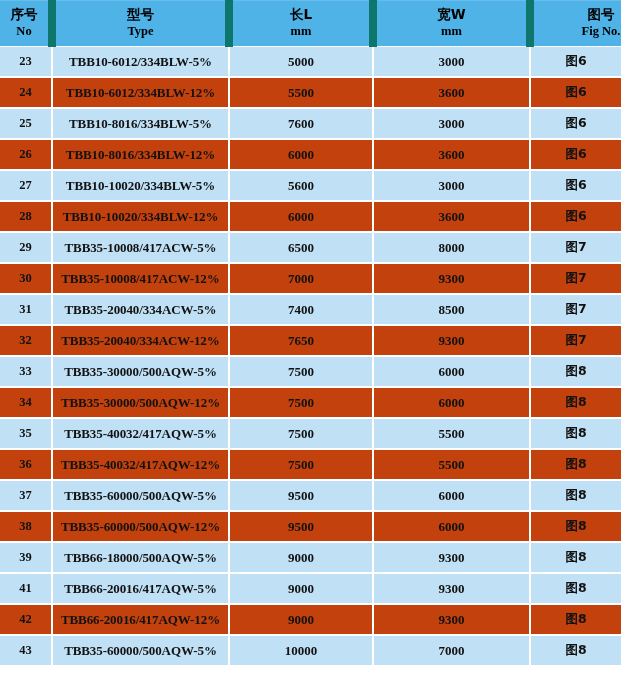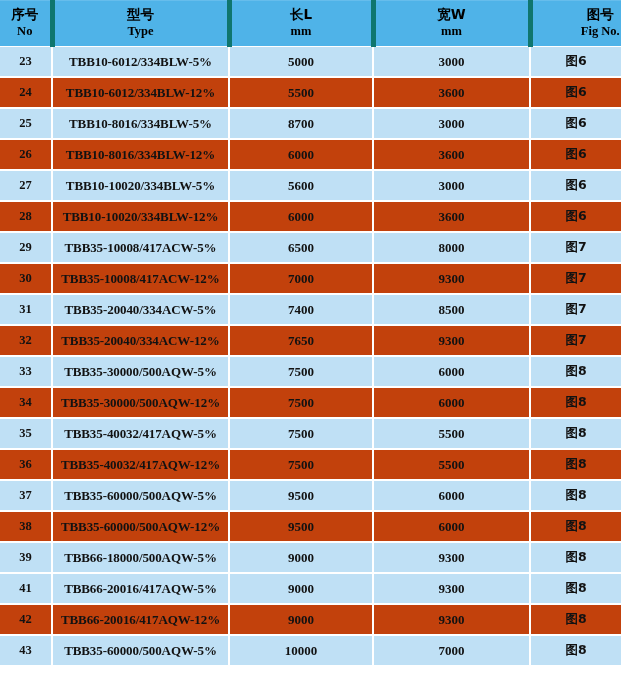--- a/index.html
+++ b/index.html
@@ -23,21 +23,21 @@
   #spec-table col.c-len   { width: 144px; }
   #spec-table col.c-wid   { width: 157px; }
   #spec-table col.c-fig   { width: 91px; }
 
   thead tr {
     background: #4fb3e8;
   }
   thead th {
     height: 41px;
     padding: 2px 0 3px 0;
-    border-right: 5px solid #0f766e;
+    border-right: 8px solid #0f766e;
     border-bottom: 1px solid #ffffff;
     color: #0d0d0d;
     text-align: center;
     vertical-align: middle;
     font-weight: normal;
     box-shadow: inset 0 1px 0 #66bdec;
   }
   thead th:last-child { border-right: none; padding-left: 47px; }
 
   .hd-cn {
@@ -135,21 +135,21 @@
       <tr class="band-b">
         <td class="cell-no">24</td>
         <td class="cell-type">TBB10-6012/334BLW-12%</td>
         <td class="cell-len">5500</td>
         <td class="cell-wid">3600</td>
         <td class="cell-fig"><span class="fig-cn">图6</span></td>
       </tr>
       <tr class="band-a">
         <td class="cell-no">25</td>
         <td class="cell-type">TBB10-8016/334BLW-5%</td>
-        <td class="cell-len">8700</td>
+        <td class="cell-len">7600</td>
         <td class="cell-wid">3000</td>
         <td class="cell-fig"><span class="fig-cn">图6</span></td>
       </tr>
       <tr class="band-b">
         <td class="cell-no">26</td>
         <td class="cell-type">TBB10-8016/334BLW-12%</td>
         <td class="cell-len">6000</td>
         <td class="cell-wid">3600</td>
         <td class="cell-fig"><span class="fig-cn">图6</span></td>
       </tr>

